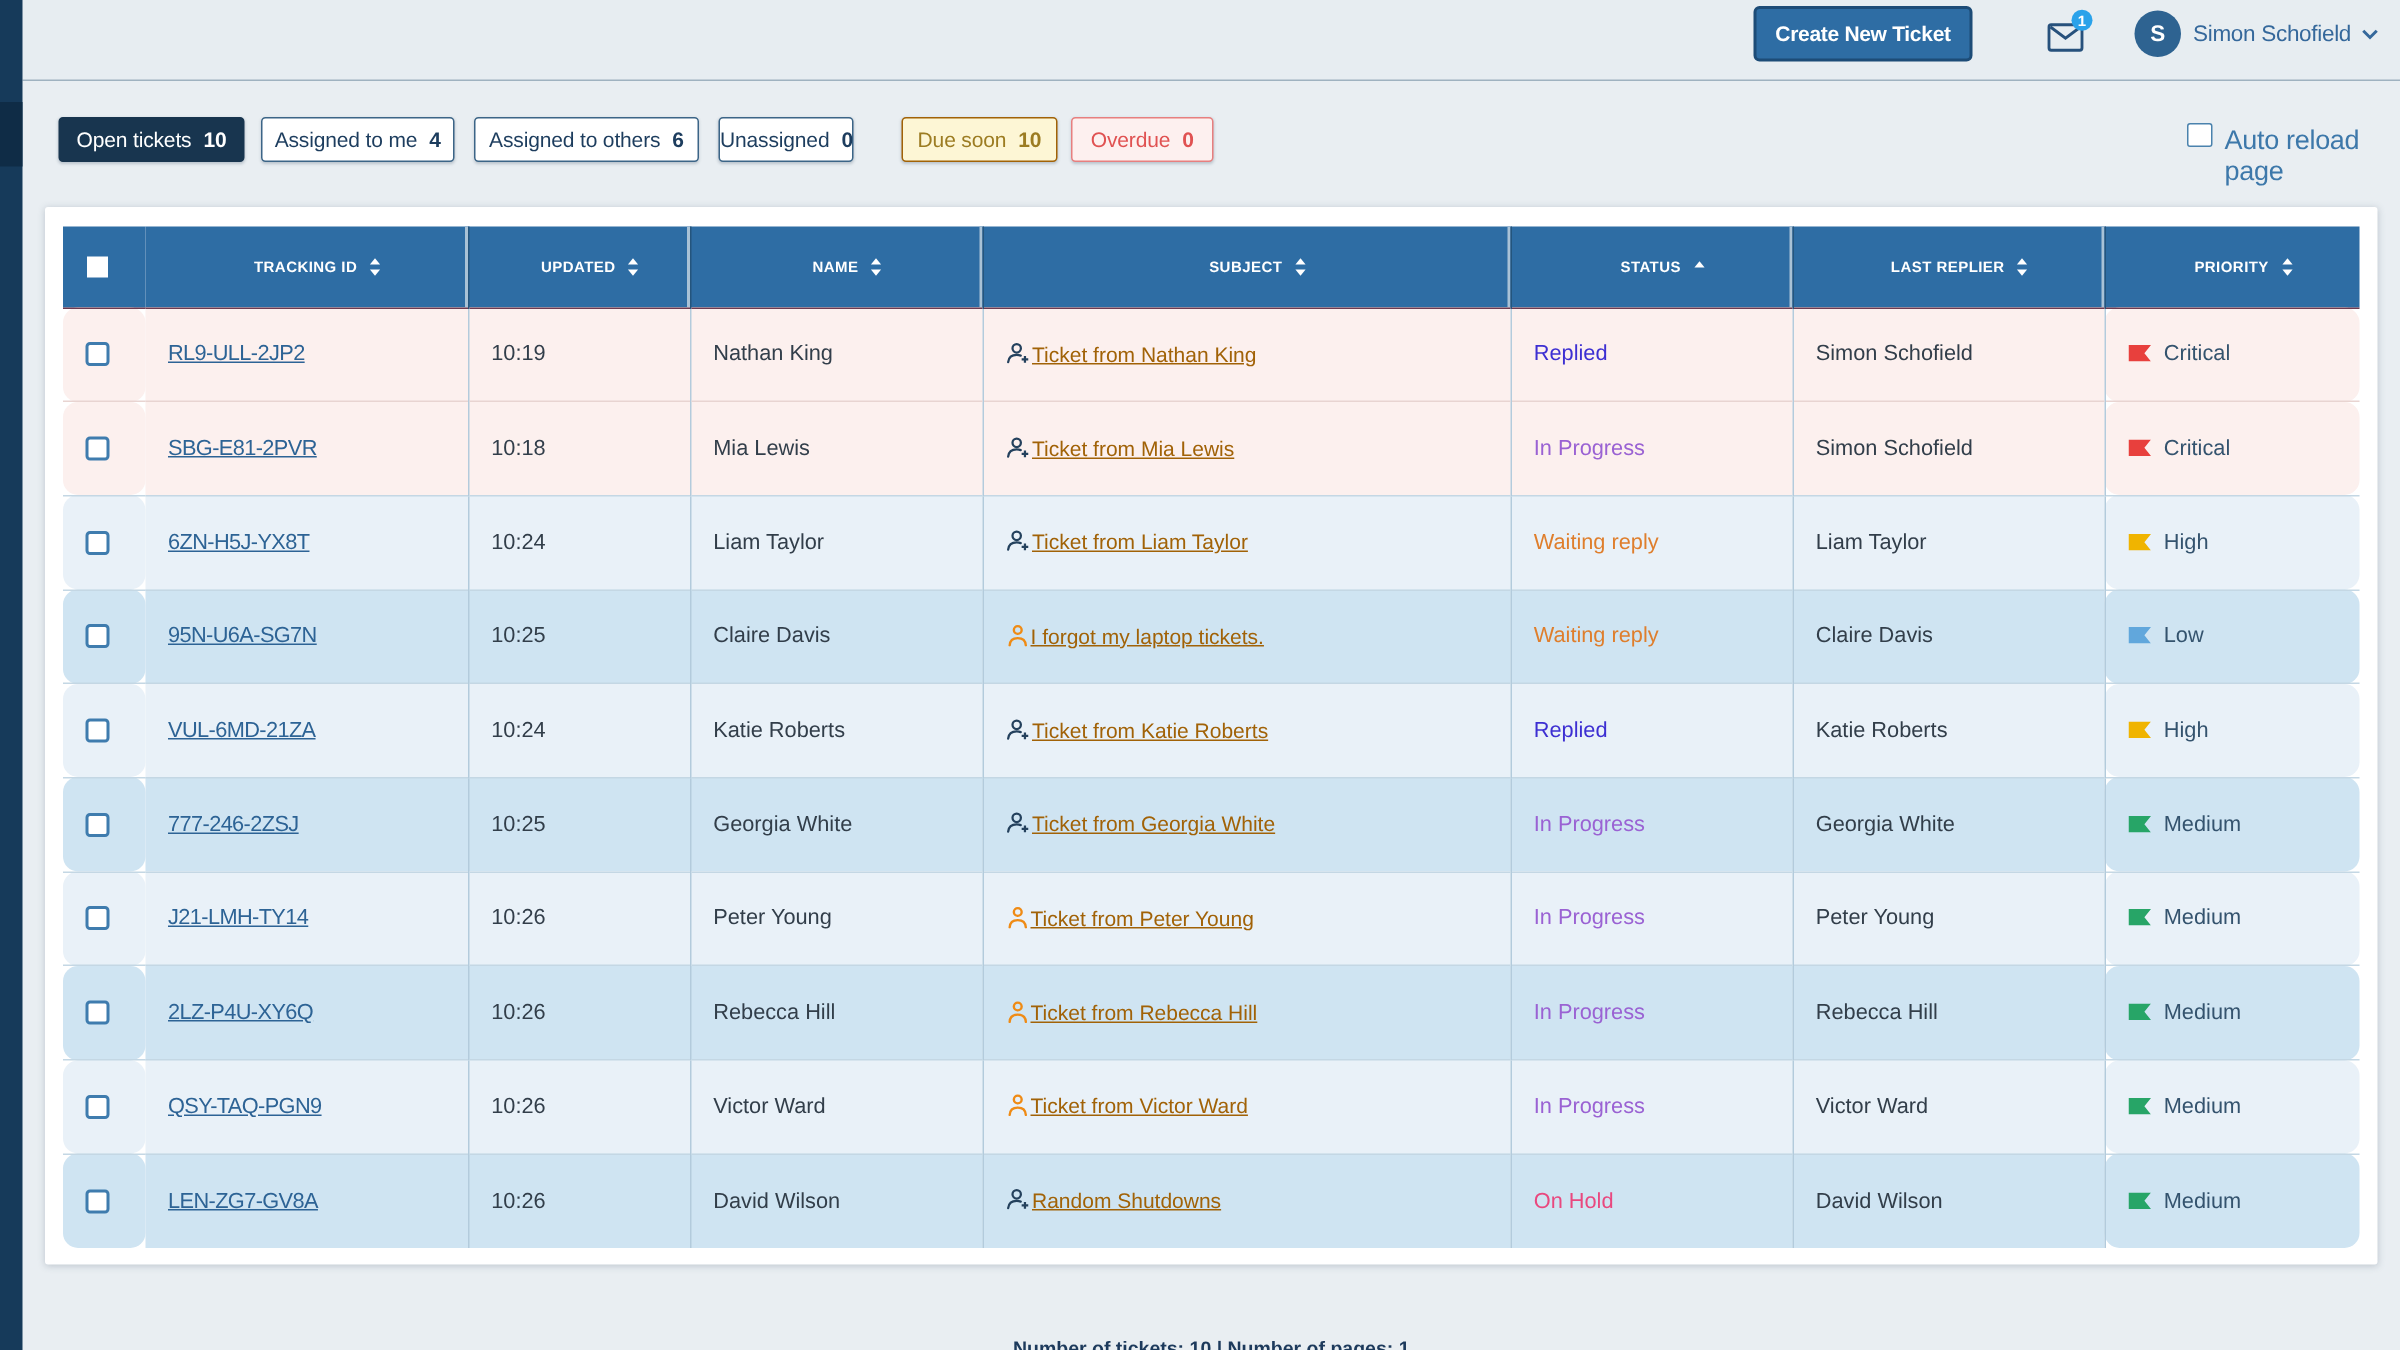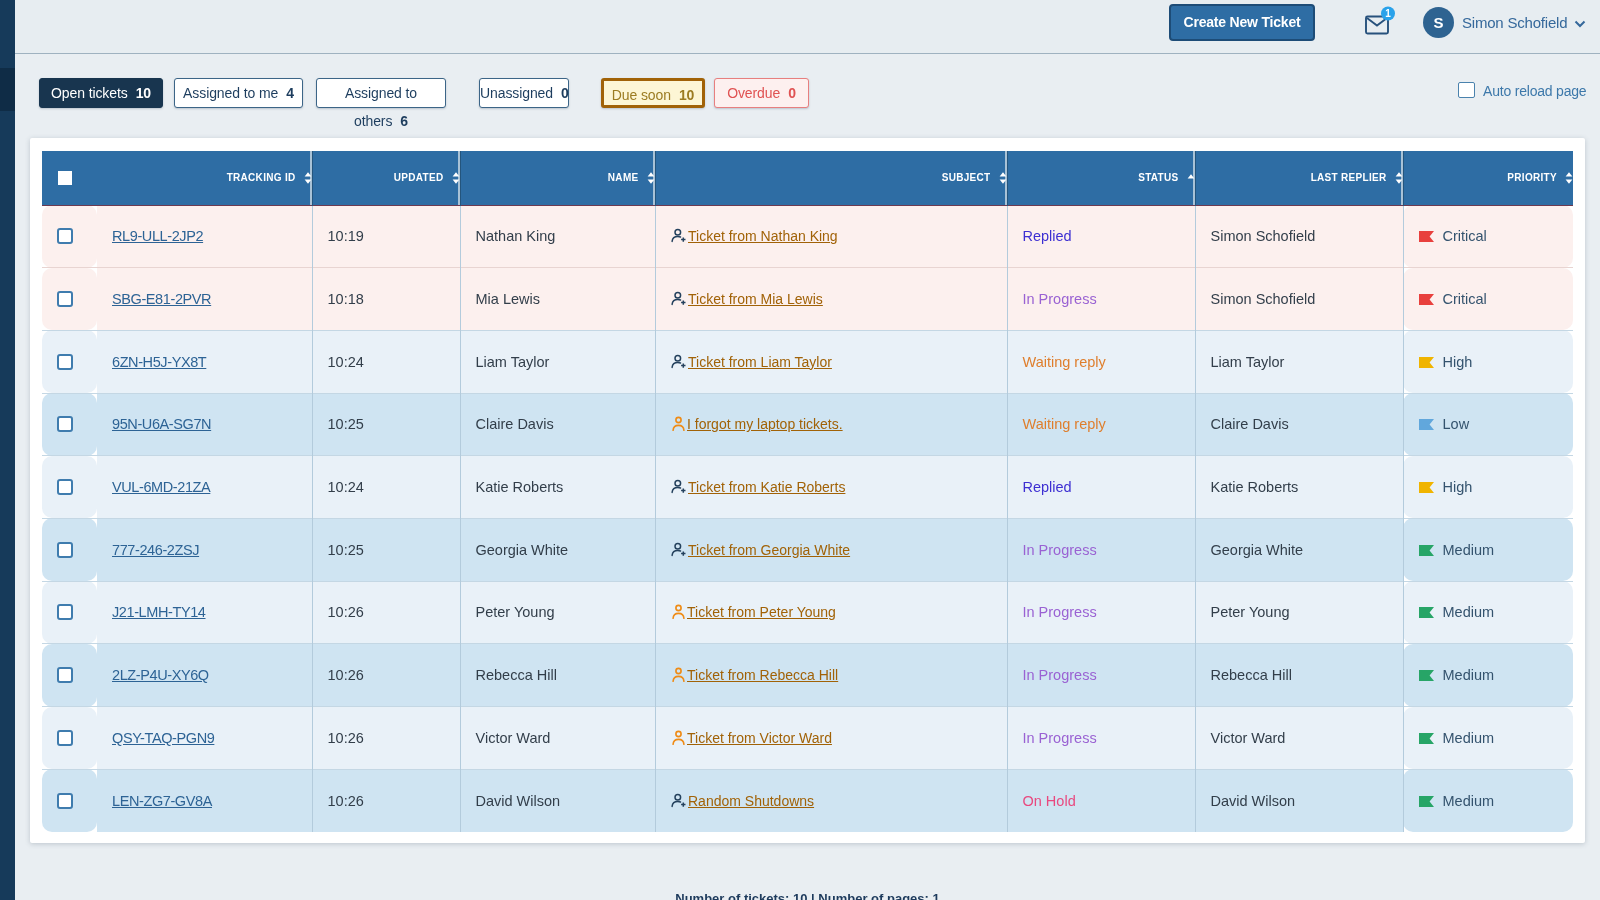--- a/index.html
+++ b/index.html
@@ -8,28 +8,28 @@
 .sidebar { position:absolute; left:0; top:0; width:15px; height:900px; background:#163a5a; }
 .sidebar .dark { position:absolute; left:0; top:68px; width:15px; height:43px; background:#0f2c46; }
 .topbar { position:absolute; left:15px; top:0; width:1585px; height:54px; background:#e7edf1; border-bottom:1px solid #9fb2c0; }
 .btn-create { position:absolute; left:1169px; top:4px; width:146px; height:37px; background:#2e6da4; border:2px solid #1d4c77; border-radius:4px; color:#fff; font-weight:bold; font-size:14px; letter-spacing:-0.2px; text-align:center; line-height:33px; }
 .avatar { position:absolute; left:1423px; top:7px; width:31px; height:31px; border-radius:50%; background:#2e6391; color:#fff; font-weight:bold; font-size:15px; text-align:center; line-height:31px; }
 .username { position:absolute; left:1462px; top:14px; font-size:15px; letter-spacing:-0.2px; color:#35689b; white-space:nowrap; }
 .tab { position:absolute; top:78px; height:30px; line-height:28px; font-size:14px; letter-spacing:-0.1px; border-radius:3px; text-align:center; box-shadow:0 1px 2px rgba(80,100,120,0.3); }
 .tab b { margin-left:8px; }
 .tab.sel { background:#18354f; color:#fff; border:1px solid #18354f; }
 .tab.pln { background:#fff; color:#1d3d5e; border:1px solid #3c6587; }
-.tab.due { background:#fdf6d5; color:#9c7c22; border:3px solid #a16207; }
+.tab.due { background:#fdf6d5; color:#9c7c22; border:1px solid #a16207; }
 .tab.ovr { background:#fdf0ef; color:#e05252; border:1px solid #e77f7f; }
 .arl-box { position:absolute; left:1458px; top:82px; width:17px; height:16px; background:#fff; border:1.8px solid #4a82ad; border-radius:2px; }
-.arl-lab { position:absolute; left:1483px; top:83px; font-size:14px; letter-spacing:-0.2px; color:#3d78aa; }
+.arl-lab { position:absolute; left:1483px; top:83px; font-size:18px; letter-spacing:-0.2px; color:#3d78aa; }
 .card { position:absolute; left:30px; top:138px; width:1555px; height:705px; background:#fff; border-radius:2px; box-shadow:0 1px 5px rgba(60,80,100,0.25); }
 table.tk { position:absolute; left:42px; top:151px; width:1531px; border-collapse:collapse; table-layout:fixed; }
 table.tk thead tr { height:54px; }
-table.tk th { background:#2e6da4; color:#fff; font-size:10px; font-weight:bold; letter-spacing:0.3px; text-align:right; padding-left:15px; border-right:1px solid #24557d; box-shadow:inset -2px 0 0 #a9c2d6; }
+table.tk th { background:#2e6da4; color:#fff; font-size:10px; font-weight:bold; letter-spacing:0.3px; text-align:center; padding-left:15px; border-right:1px solid #24557d; box-shadow:inset -2px 0 0 #a9c2d6; }
 table.tk th.chk, table.tk th.last { border-right:none; box-shadow:none; }
 table.tk thead { border-bottom:1.5px solid #6d3a50; }
 table.tk tbody tr { height:62.7px;margin-top:12px; }
 table.tk tbody tr + tr { border-top:1px solid #c4d7e4; }
 tr.pink + tr.pink { border-top-color:#e8d4d1; }
 table.tk td { font-size:14.5px; color:#323e4a; padding-left:15px; border-right:1px solid #b3cbdc; }
 table.tk td.chk, table.tk td.last { border-right:none;border-radius:10px; }
 table.tk td.trk { border-right:1px solid #b3cbdc; }
 tr.pink td { background:#fcf0ee; }
 tr.lite td { background:#e9f1f8; }
@@ -61,21 +61,21 @@
   <circle cx="26" cy="8.5" r="7" fill="#2aa2ea"></circle>
   <text x="26" y="12" font-size="10" fill="#fff" font-weight="bold" text-anchor="middle" font-family="Liberation Sans">1</text>
 </svg>
 <div class="avatar">S</div>
 <div class="username">Simon Schofield<svg class="chev" width="12" height="8" viewBox="0 0 12 8">
       <path d="M1.5 1.5 L6 6 L10.5 1.5" fill="none" stroke="#35689b" stroke-width="2"></path>
     </svg></div>
 
 <div class="tab sel" style="left:39px; width:124px;">Open tickets<b>10</b></div>
 <div class="tab pln" style="left:174px; width:129px;">Assigned to me<b>4</b></div>
-<div class="tab pln" style="left:316px; width:130px;">Assigned to others<b>6</b></div>
+<div class="tab pln" style="left:316px; width:150px;">Assigned to others<b>6</b></div>
 <div class="tab pln" style="left:479px; width:90px;">Unassigned<b>0</b></div>
 <div class="tab due" style="left:601px; width:104px;">Due soon<b>10</b></div>
 <div class="tab ovr" style="left:714px; width:95px;">Overdue<b>0</b></div>
 <div class="arl-box"></div>
 <div class="arl-lab">Auto reload page</div>
 
 <div class="card"></div>
 <table class="tk">
 <colgroup>
 <col style="width:55px">

